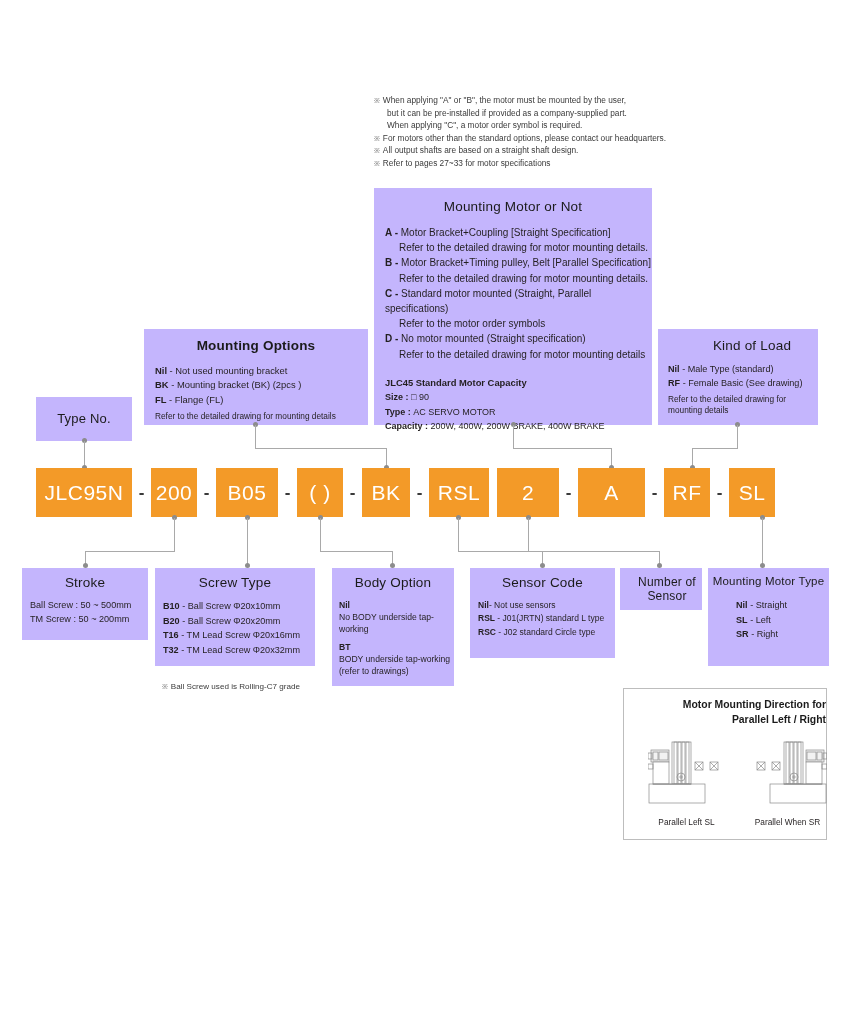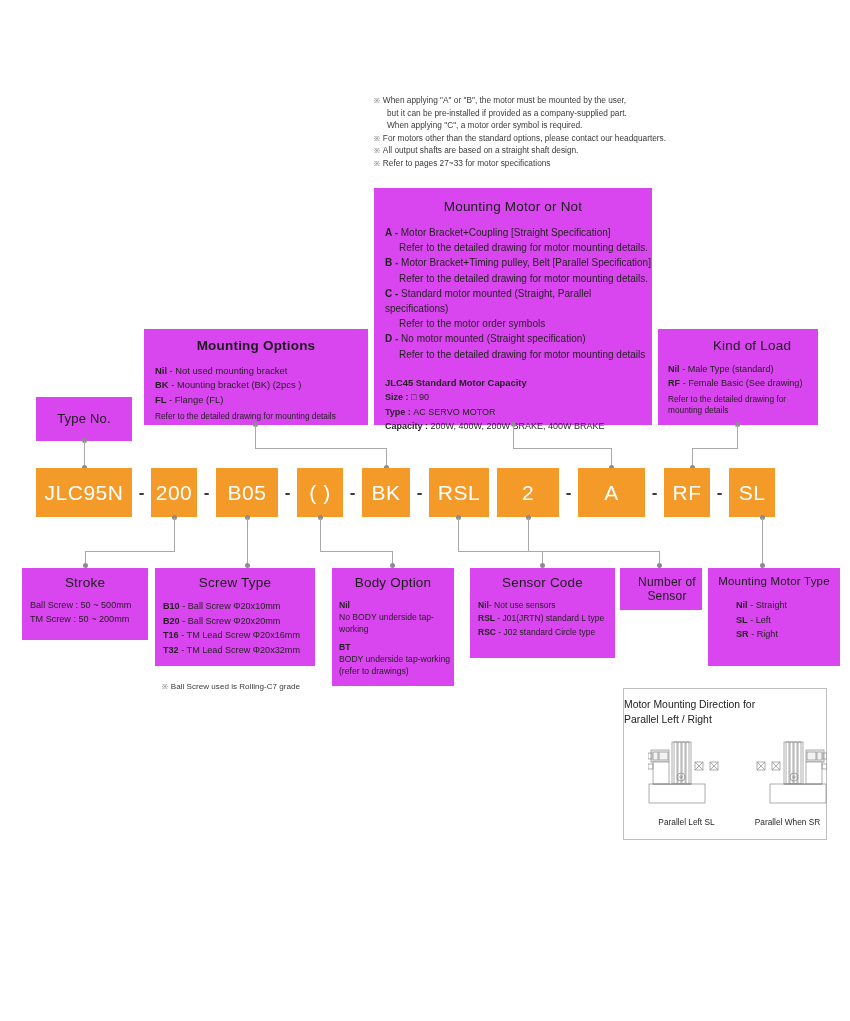--- a/index.html
+++ b/index.html
@@ -7,21 +7,21 @@
     width: 850px; height: 1021px;
     background: #ffffff;
     font-family: "Liberation Sans", sans-serif;
     color: #231f20;
     overflow: hidden;
   }
   #stage { position: relative; width: 850px; height: 1021px; }
 
   .gbox {
     position: absolute;
-    background: #d946ef;
+    background: #c4b5fd;
     padding: 0;
   }
   .gbox .ttl {
     text-align: center;
     font-size: 13.5px;
     letter-spacing: .2px;
     color: #1b1b1b;
   }
   .gbox .body { font-size: 9.2px; line-height: 1.42; color: #231f20; }
   .gbox .body b { font-weight: bold; }
@@ -86,30 +86,30 @@
   #bBody .body .h { font-weight: bold; }
   #bBody .gap { height: 5px; }
 
   #bSensor { left: 470px; top: 568px; width: 145px; height: 90px; }
   #bSensor .ttl { margin-top: 7px; }
   #bSensor .body { margin: 9px 0 0 8px; font-size: 8.5px; line-height: 1.58; }
 
   #bNum { left: 620px; top: 568px; width: 82px; height: 42px; }
   #bNum .ttl { margin-top: 7px; font-size: 12px; line-height: 1.2; padding-left: 12px; }
 
-  #bMtype { left: 708px; top: 568px; width: 132px; height: 98px; }
+  #bMtype { left: 708px; top: 568px; width: 121px; height: 98px; }
   #bMtype .ttl { margin-top: 7px; font-size: 11.5px; }
   #bMtype .body { margin: 11px 0 0 28px; font-size: 9.1px; line-height: 1.62; }
 
   
   #dirpanel {
     position: absolute; left: 623px; top: 688px; width: 204px; height: 152px;
     background: #fff; border: 1px solid #bdbdbd;
   }
-  #dirpanel .ttl { text-align: left; margin-top: 9px; font-size: 10.4px; line-height: 1.4; color: #1b1b1b; font-weight: normal; }
+  #dirpanel .ttl { text-align: right; margin-top: 9px; font-size: 10.4px; line-height: 1.4; color: #1b1b1b; font-weight: bold; }
   #dirpanel .figs { position: absolute; top: 48px; left: 12px; width: 100%; display: flex; justify-content: space-around; }
   #dirpanel .fig { width: 78px; }
   #dirpanel .cap { text-align: center; font-size: 8.3px; margin-top: 4px; color: #231f20; }
 
   
   .conn { position: absolute; }
   .cline-v { position: absolute; width: 1px; background: #a9a9a9; }
   .cline-h { position: absolute; height: 1px; background: #a9a9a9; }
   .cdot { position: absolute; width: 5px; height: 5px; border-radius: 50%; background: #8c8c8c; }
 </style>

